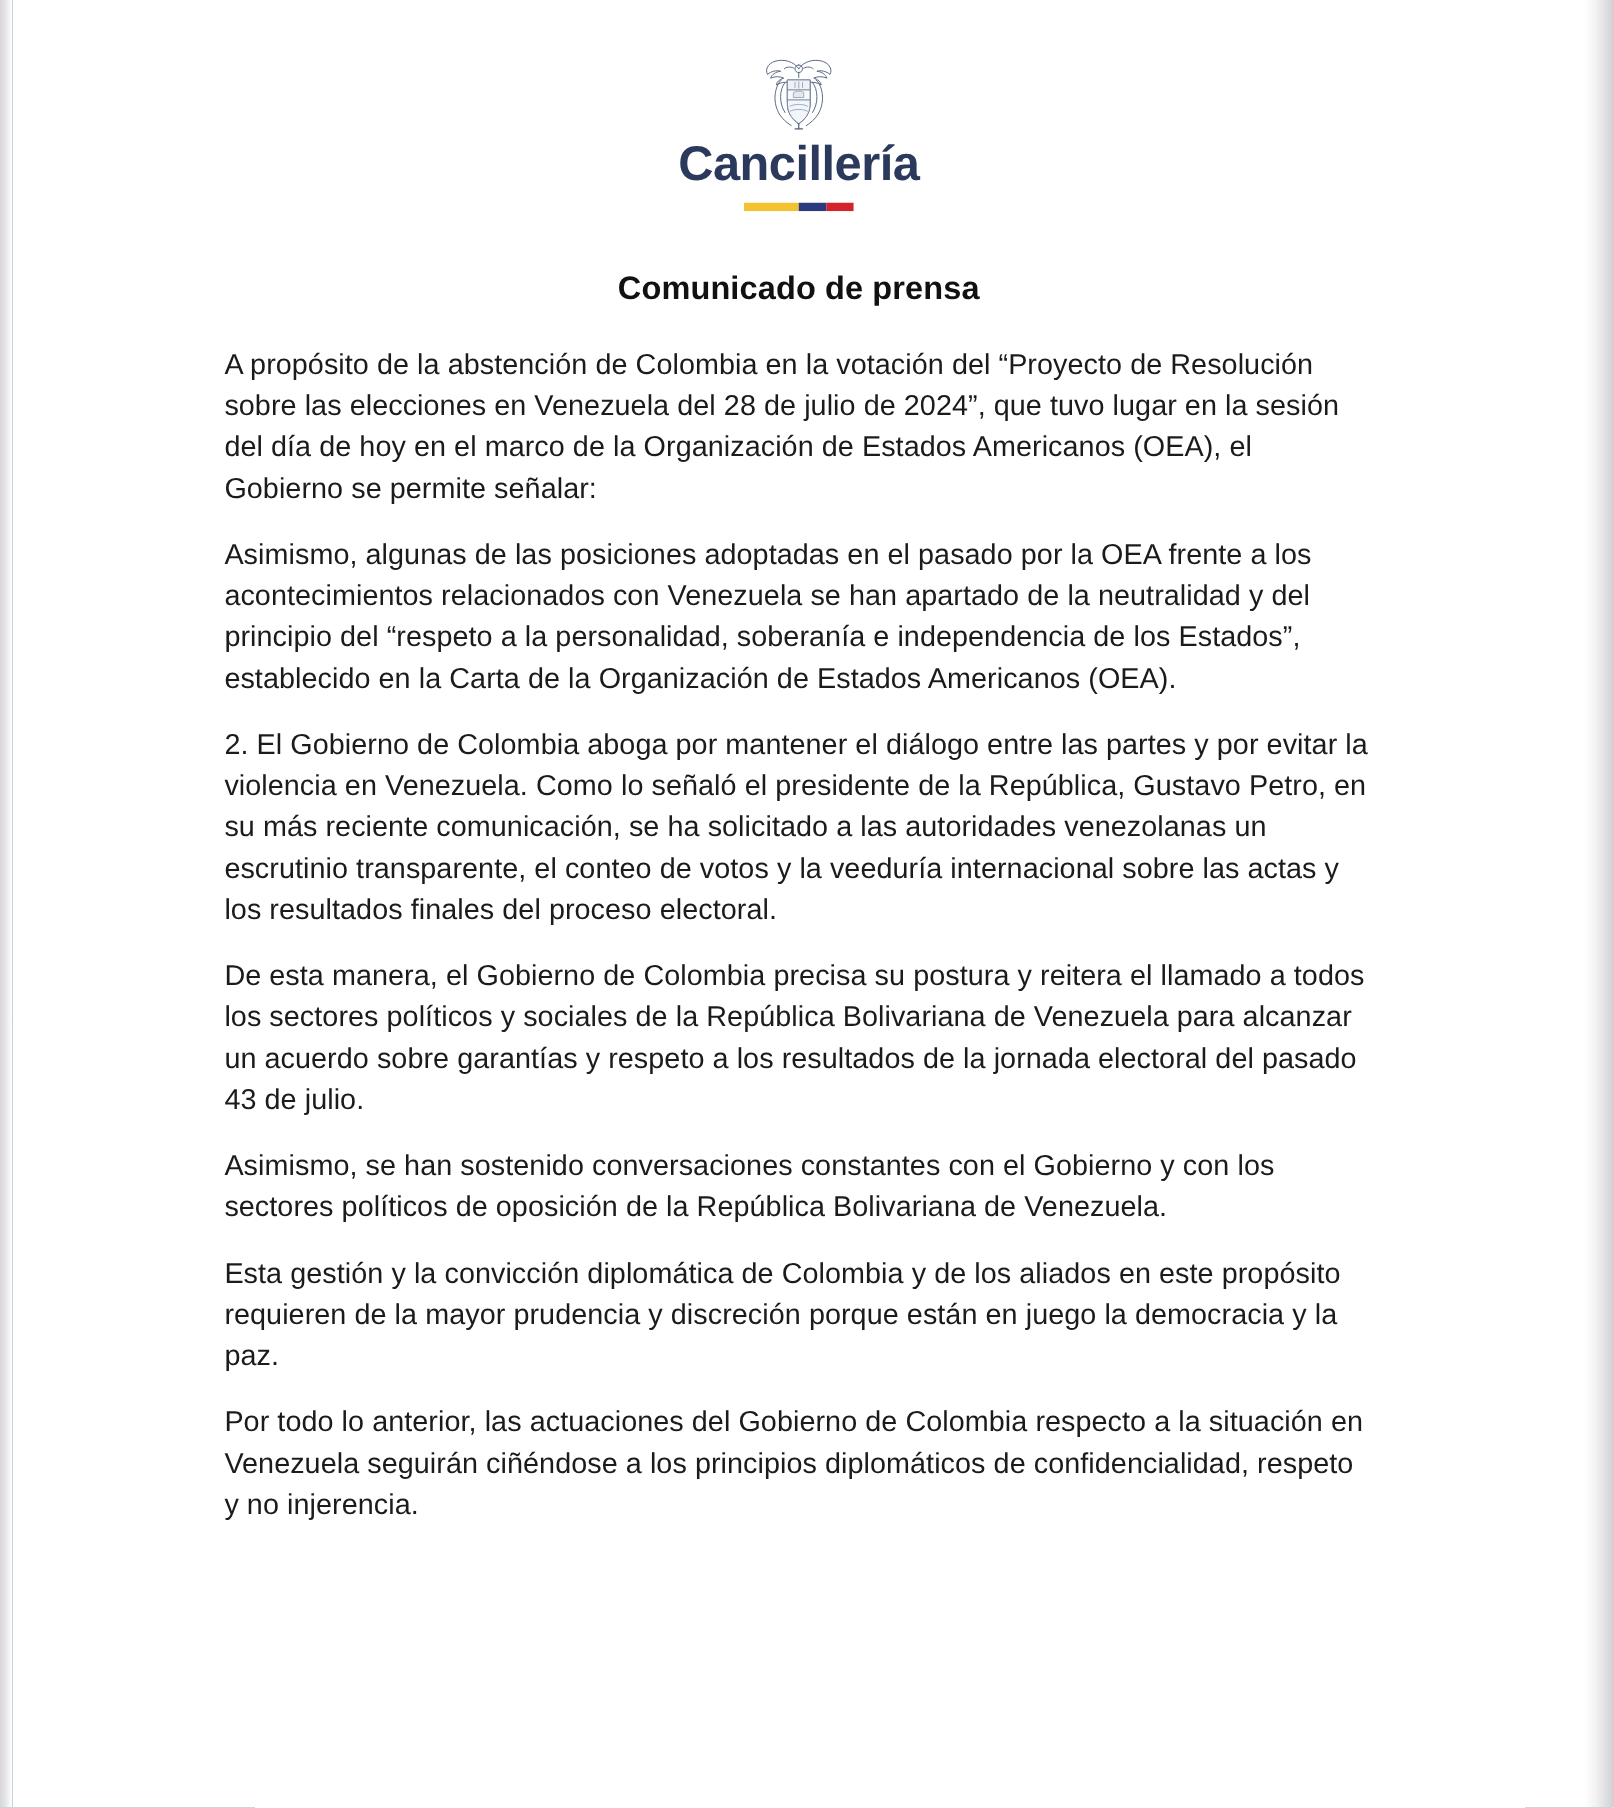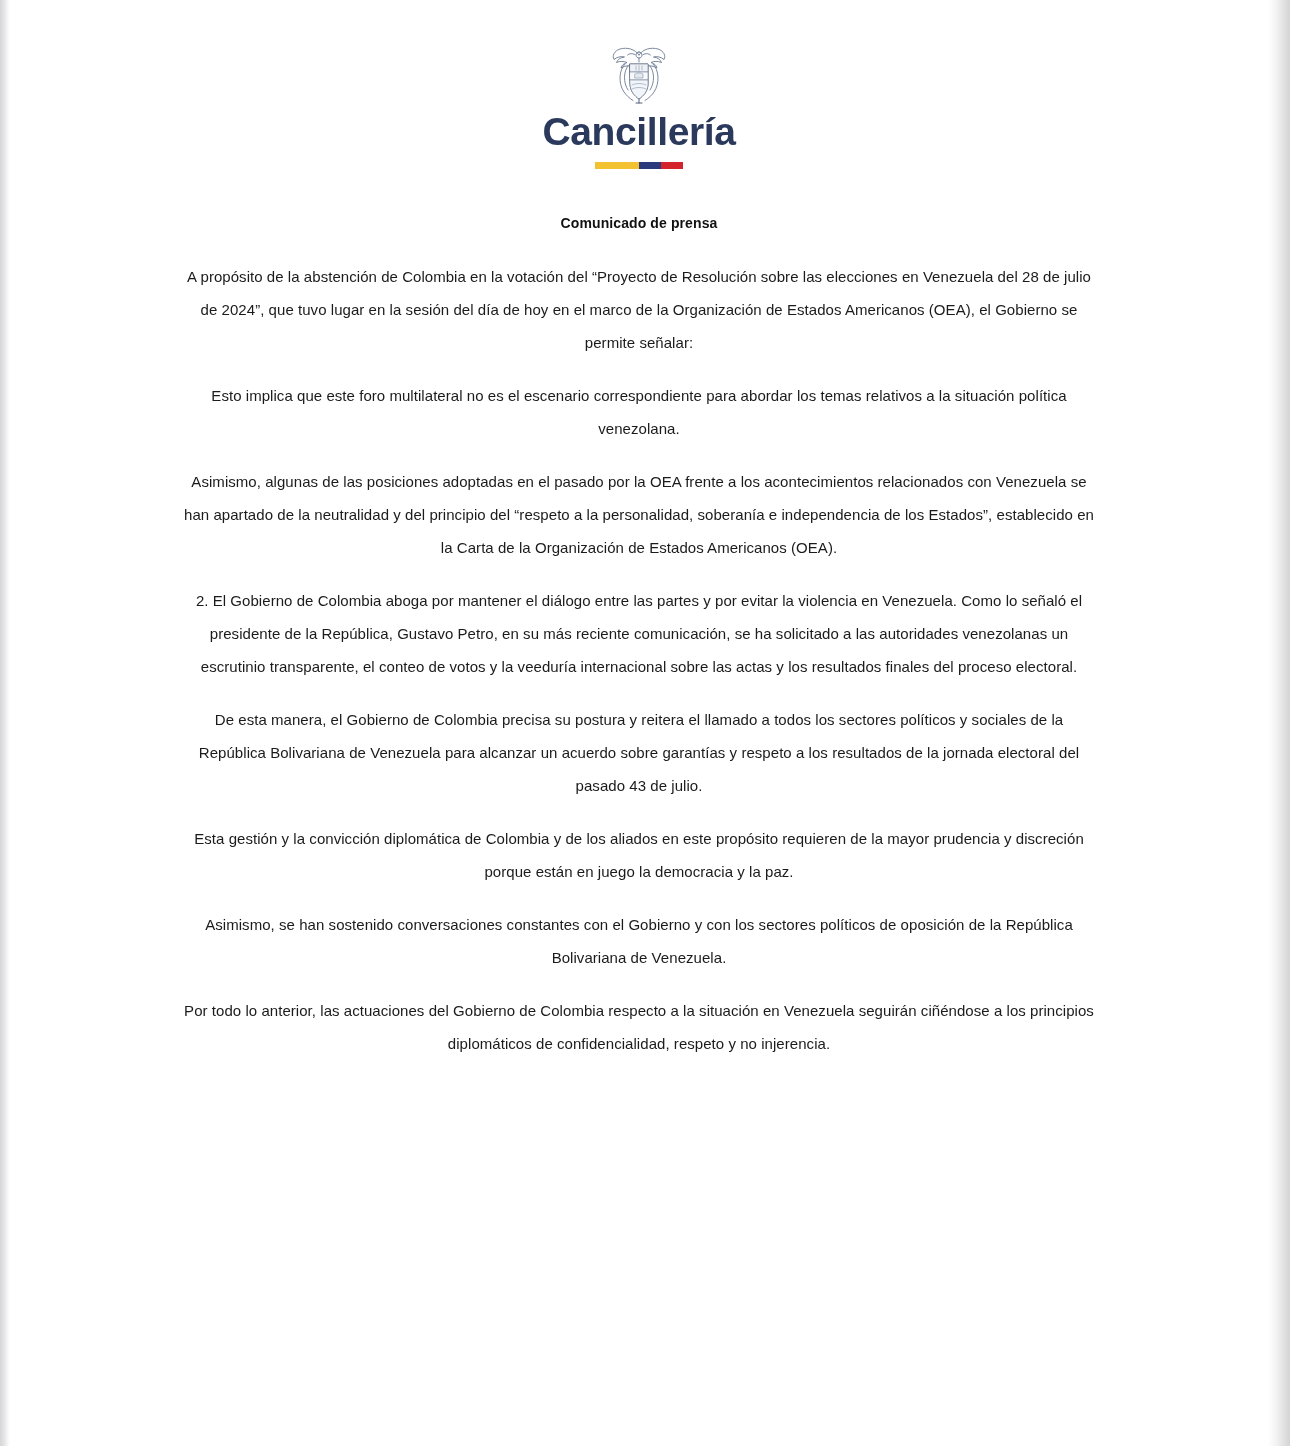--- a/index.html
+++ b/index.html
@@ -84,31 +84,31 @@
   
   .doc {
     width: 919px;
     margin: 0 auto;
     padding-top: 46px;
     box-sizing: border-box;
   }
   .doc-title {
     margin: 0 0 29px 0;
     text-align: center;
-    font-size: 14px;
+    font-size: 26px;
     font-weight: 700;
     color: #111111;
     letter-spacing: 0.1px;
   }
   .para {
     margin: 0 0 20px 0;
-    font-size: 15px;
+    font-size: 23px;
     line-height: 33px;
     color: #1b1b1b;
-    text-align: center;
+    text-align: left;
     letter-spacing: 0.05px;
   }
   .para:last-child { margin-bottom: 0; margin-top: 14px; }
 </style>
 </head>
 <body>
 
 <div class="page">
 
   <div class="edge-shadow left"></div>
@@ -158,23 +158,22 @@
         <i class="yellow"></i>
         <i class="blue"></i>
         <i class="red"></i>
       </div>
     </header>
 
     <main class="doc">
       <h1 class="doc-title">Comunicado de prensa</h1>
 
       <p class="para">A propósito de la abstención de Colombia en la votación del “Proyecto de Resolución sobre las elecciones en Venezuela del 28 de julio de 2024”, que tuvo lugar en la sesión del día de hoy en el marco de la Organización de Estados Americanos (OEA), el Gobierno se permite señalar:</p>
-      <p class="para">Esto implica que este foro multilateral no es el escenario correspondiente para abordar los temas relativos a la situación política venezolana.</p>
       <p class="para">Asimismo, algunas de las posiciones adoptadas en el pasado por la OEA frente a los acontecimientos relacionados con Venezuela se han apartado de la neutralidad y del principio del “respeto a la personalidad, soberanía e independencia de los Estados”, establecido en la Carta de la Organización de Estados Americanos (OEA).</p>
       <p class="para">2. El Gobierno de Colombia aboga por mantener el diálogo entre las partes y por evitar la violencia en Venezuela. Como lo señaló el presidente de la República, Gustavo Petro, en su más reciente comunicación, se ha solicitado a las autoridades venezolanas un escrutinio transparente, el conteo de votos y la veeduría internacional sobre las actas y los resultados finales del proceso electoral.</p>
       <p class="para">De esta manera, el Gobierno de Colombia precisa su postura y reitera el llamado a todos los sectores políticos y sociales de la República Bolivariana de Venezuela para alcanzar un acuerdo sobre garantías y respeto a los resultados de la jornada electoral del pasado 43 de julio.</p>
+      <p class="para">Asimismo, se han sostenido conversaciones constantes con el Gobierno y con los sectores políticos de oposición de la República Bolivariana de Venezuela.</p>
       <p class="para">Esta gestión y la convicción diplomática de Colombia y de los aliados en este propósito requieren de la mayor prudencia y discreción porque están en juego la democracia y la paz.</p>
-      <p class="para">Asimismo, se han sostenido conversaciones constantes con el Gobierno y con los sectores políticos de oposición de la República Bolivariana de Venezuela.</p>
       <p class="para">Por todo lo anterior, las actuaciones del Gobierno de Colombia respecto a la situación en Venezuela seguirán ciñéndose a los principios diplomáticos de confidencialidad, respeto y no injerencia.</p>
     </main>
 
   </div>
 </div>
 
 </body></html>

